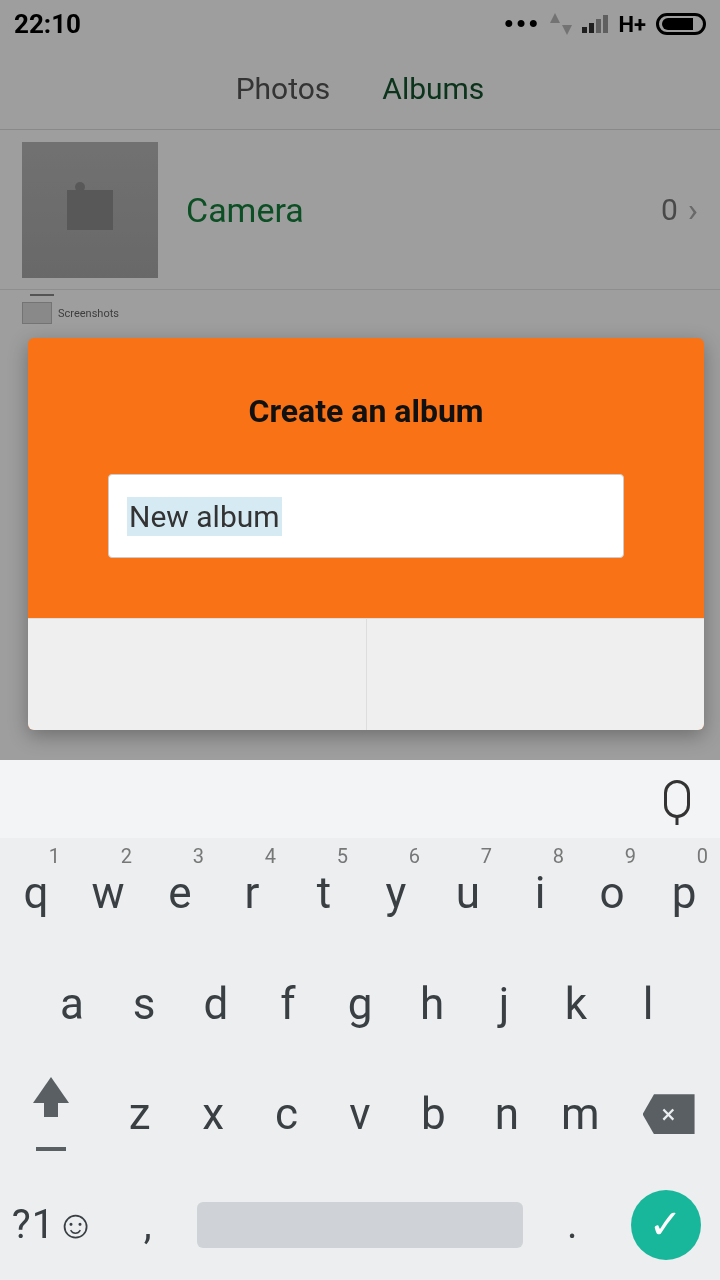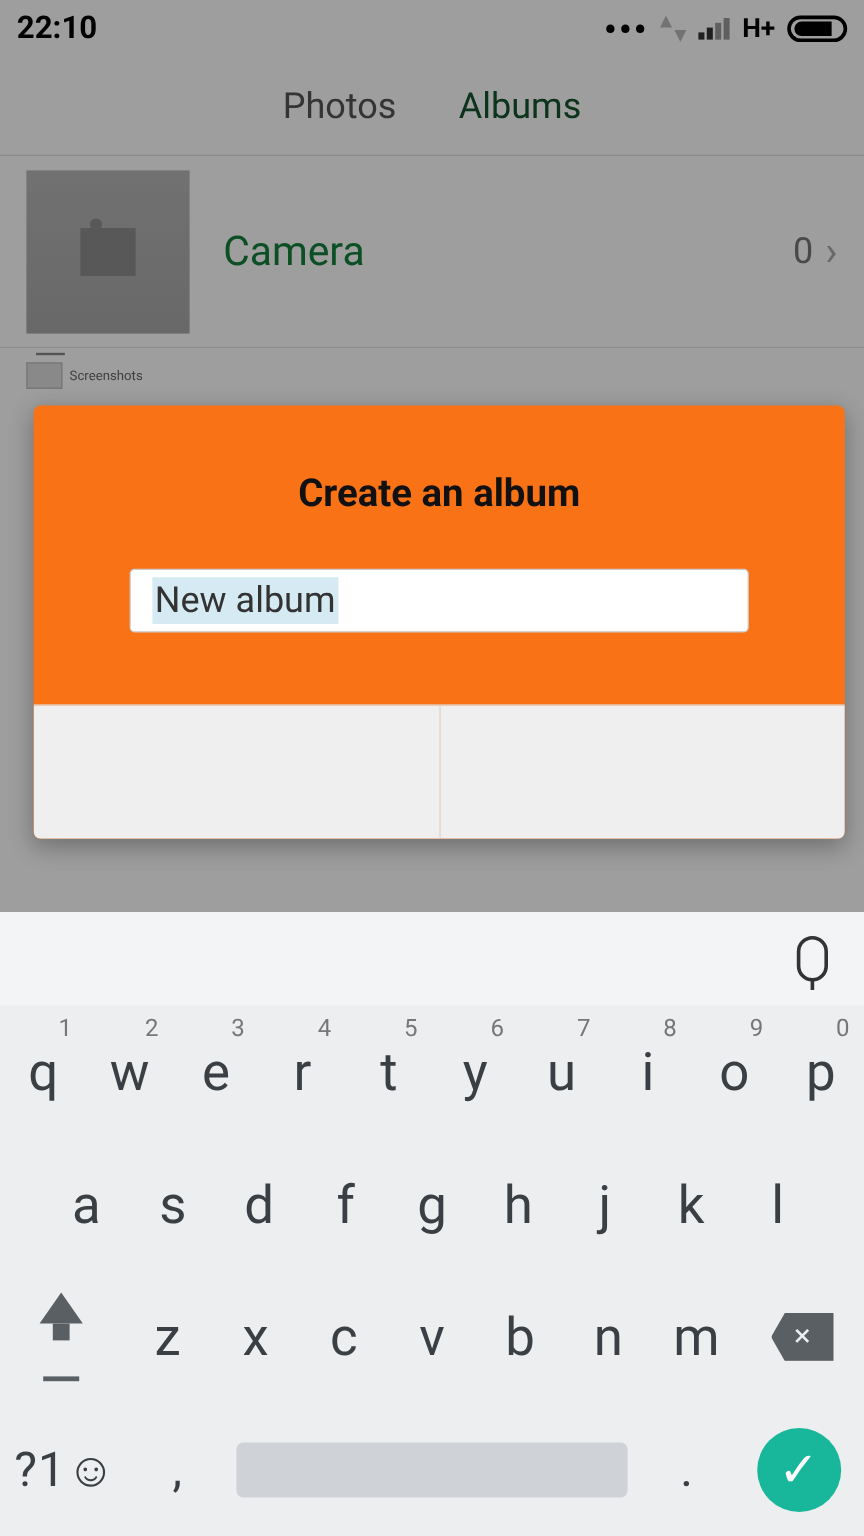--- a/index.html
+++ b/index.html
@@ -75,21 +75,21 @@
     background:#f97316; border-radius:6px; overflow:hidden;
     box-shadow:0 6px 20px rgba(0,0,0,.3);
     margin-top:12px;
   }
   .dialog-title{
     text-align:center; font-size:32px; font-weight:700; color:#111;
     padding:54px 0 44px;
   }
   .dialog-body{ padding: 0 80px 60px; }
   .text-field{
-    width:100%; height:53px; border:1px solid #ccc; border-radius:4px;
+    width:100%; height:84px; border:1px solid #ccc; border-radius:4px;
     background:#fff; padding:0 18px; display:flex; align-items:center;
   }
   .text-field span{
     font-size:30px; color:#333; background:#d6eaf4; padding:2px 2px;
   }
   .dialog-buttons{
     display:flex; border-top:1px solid #ddd; height:112px;
   }
   .dialog-buttons div{
     flex:1; background:#efefef;

